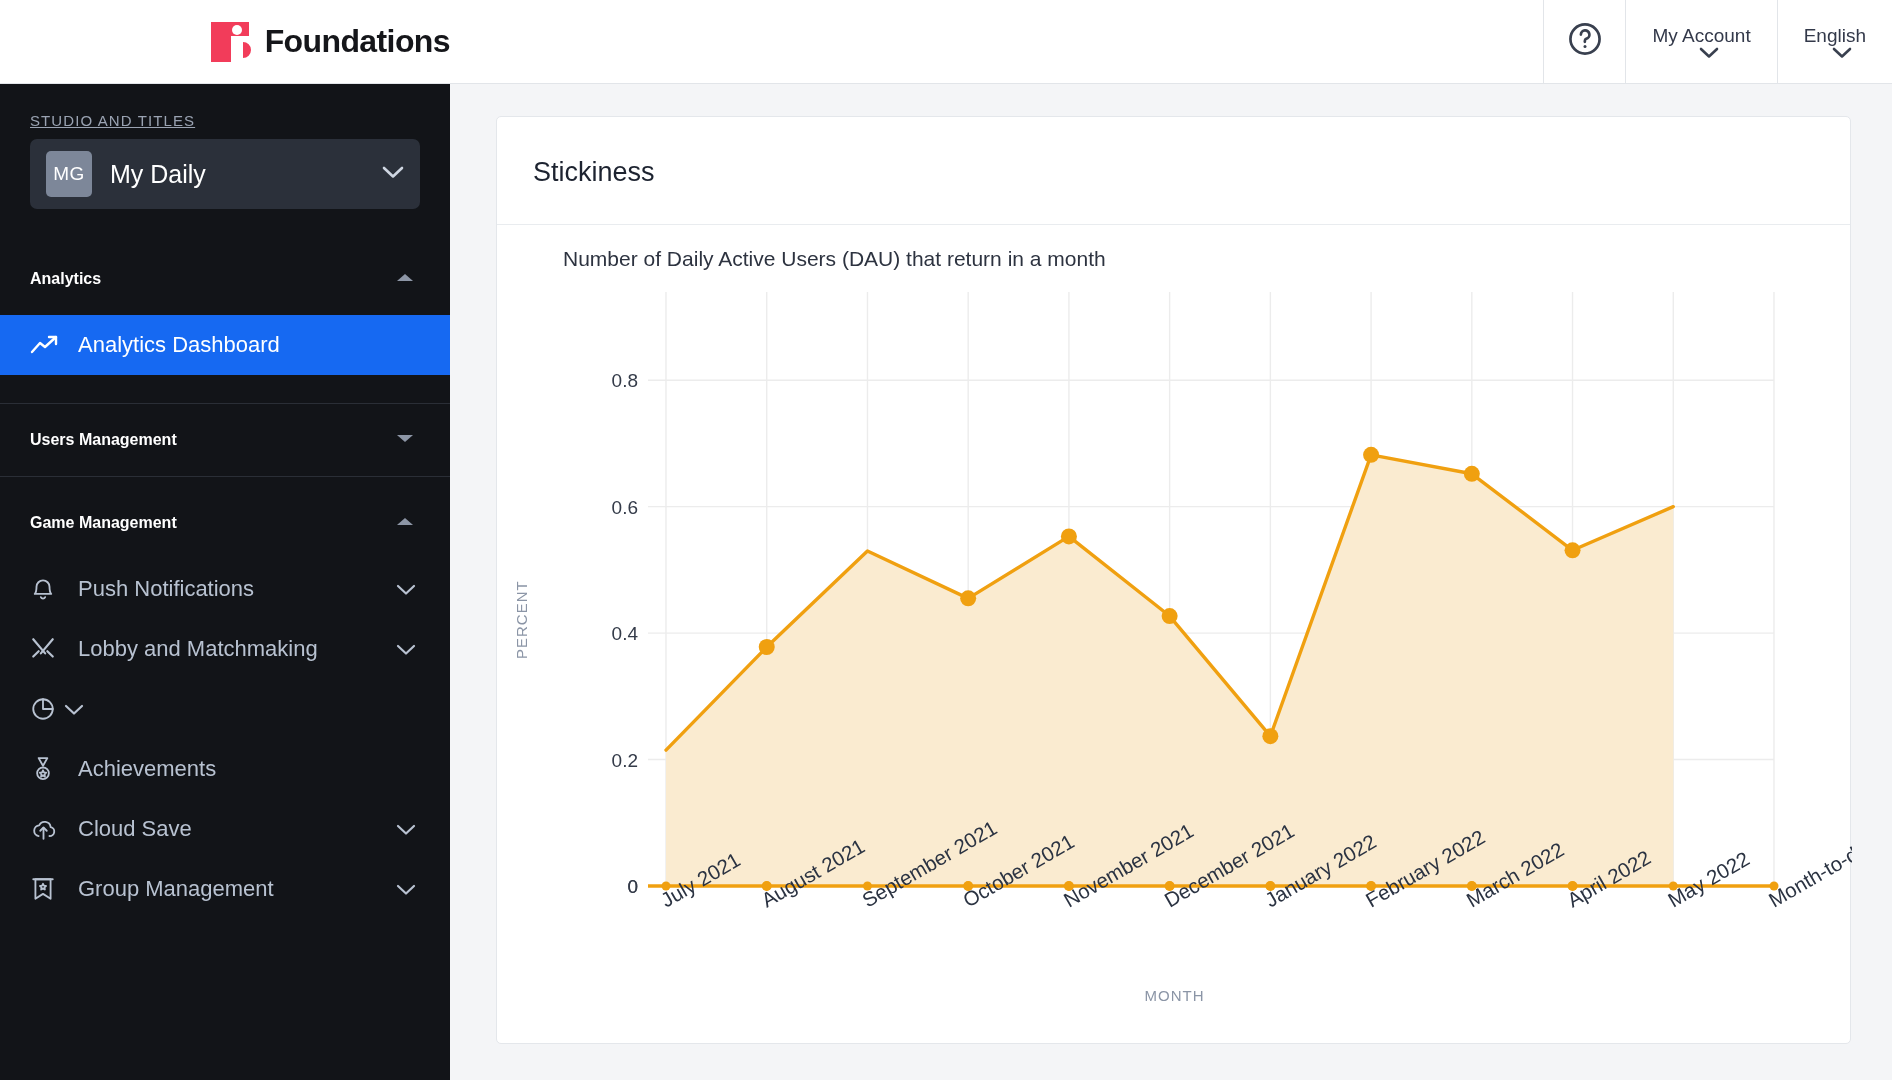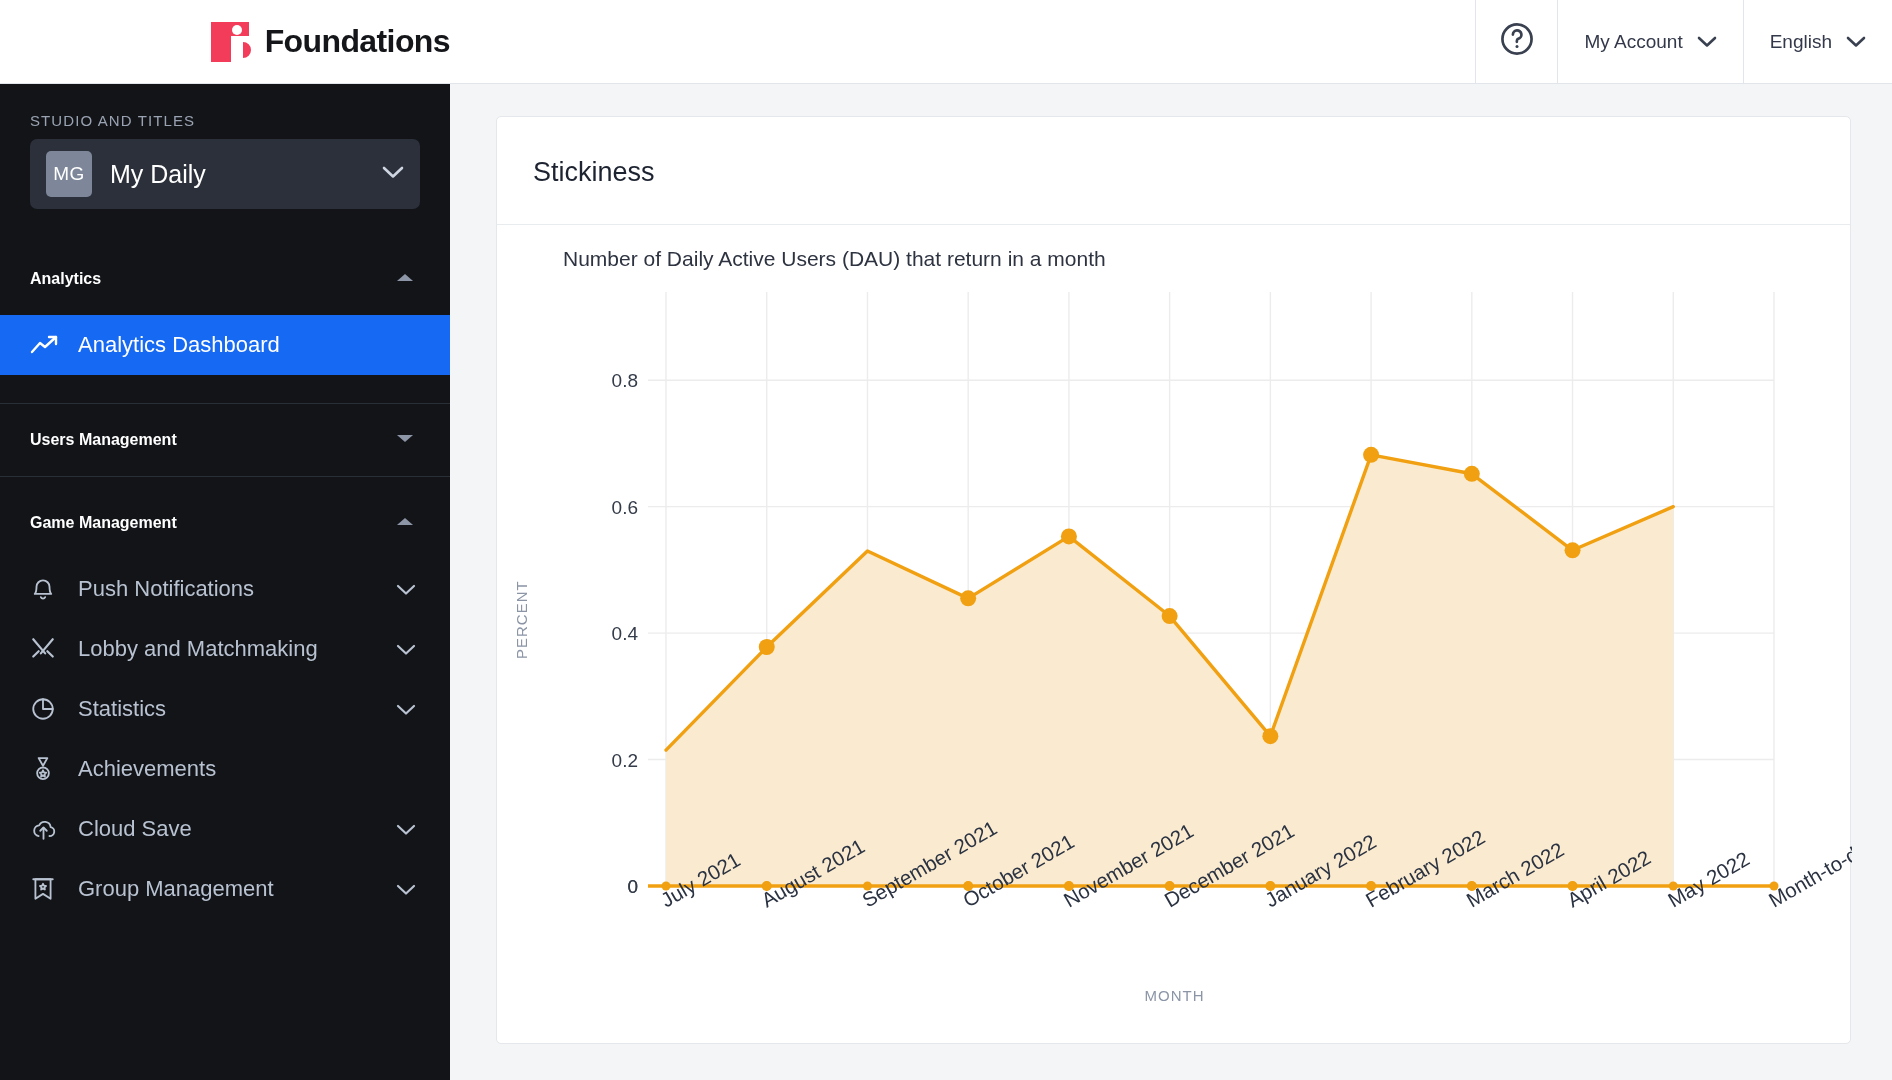--- a/index.html
+++ b/index.html
@@ -16,34 +16,34 @@
     background: #ffffff; display: flex; align-items: stretch;
     border-bottom: 1px solid #e2e5e9;
   }
   .brand { display: flex; align-items: center; gap: 14px; padding-left: 34px; width: 450px; justify-content: flex-end; }
   .brand-mark { width: 42px; height: 44px; position: relative; }
   .brand-name { font-size: 32px; font-weight: 700; letter-spacing: -0.6px; color: #15161a; }
   .topbar-spacer { flex: 1; }
   .top-cell {
     display: flex; align-items: center; justify-content: center;
     border-left: 1px solid #e2e5e9; padding: 0 26px; cursor: pointer;
-    color: #33394a; font-size: 19px;
+    color: #33394a; font-size: 19px; flex-direction: column;
   }
   .top-cell.help { width: 82px; padding: 0; }
   .caret { display: inline-block; margin-left: 14px; }
   .caret svg { display: block; }
 
   
   .sidebar {
     position: absolute; top: 84px; left: 0; width: 450px; height: 996px;
     background: #121418; color: #c6cedb; overflow: hidden;
   }
   .studio-label {
     font-size: 15px; letter-spacing: 1.1px; color: #9aa3b2;
-    padding: 28px 16px 10px 30px; text-transform: uppercase;
+    padding: 28px 16px 10px 30px; text-transform: uppercase; text-decoration: underline;
   }
   .game-select {
     margin: 0 30px; height: 70px; background: #2b303a; border-radius: 7px;
     display: flex; align-items: center; padding: 0 16px; cursor: pointer;
   }
   .game-avatar {
     width: 46px; height: 46px; background: #7d8799; border-radius: 5px;
     display: flex; align-items: center; justify-content: center;
     color: #fff; font-size: 19px; font-weight: 500; letter-spacing: .5px;
   }
@@ -213,21 +213,20 @@
     </span>
   </div>
 
   <div class="nav-item">
     <span class="nav-ico">
       <svg width="26" height="26" viewBox="0 0 24 24" fill="none" stroke="#b8c2d1" stroke-width="1.7" stroke-linecap="round" stroke-linejoin="round">
         <path d="M12 3a9 9 0 1 0 9 9"></path>
           <path d="M12 3v9h9A9 9 0 0 0 12 3z"></path>
       </svg>
     </span>
-    <span class="nav-label">Statistics</span>
     <span>
       <svg width="20" height="12" viewBox="0 0 20 12">
           <path d="M2 2 L10 9.5 L18 2" fill="none" stroke="#b8c2d1" stroke-width="2.2" stroke-linecap="round" stroke-linejoin="round"></path>
         </svg>
     </span>
   </div>
 
   <div class="nav-item">
     <span class="nav-ico">
       <svg width="26" height="26" viewBox="0 0 24 24" fill="none" stroke="#b8c2d1" stroke-width="1.7" stroke-linecap="round" stroke-linejoin="round">

